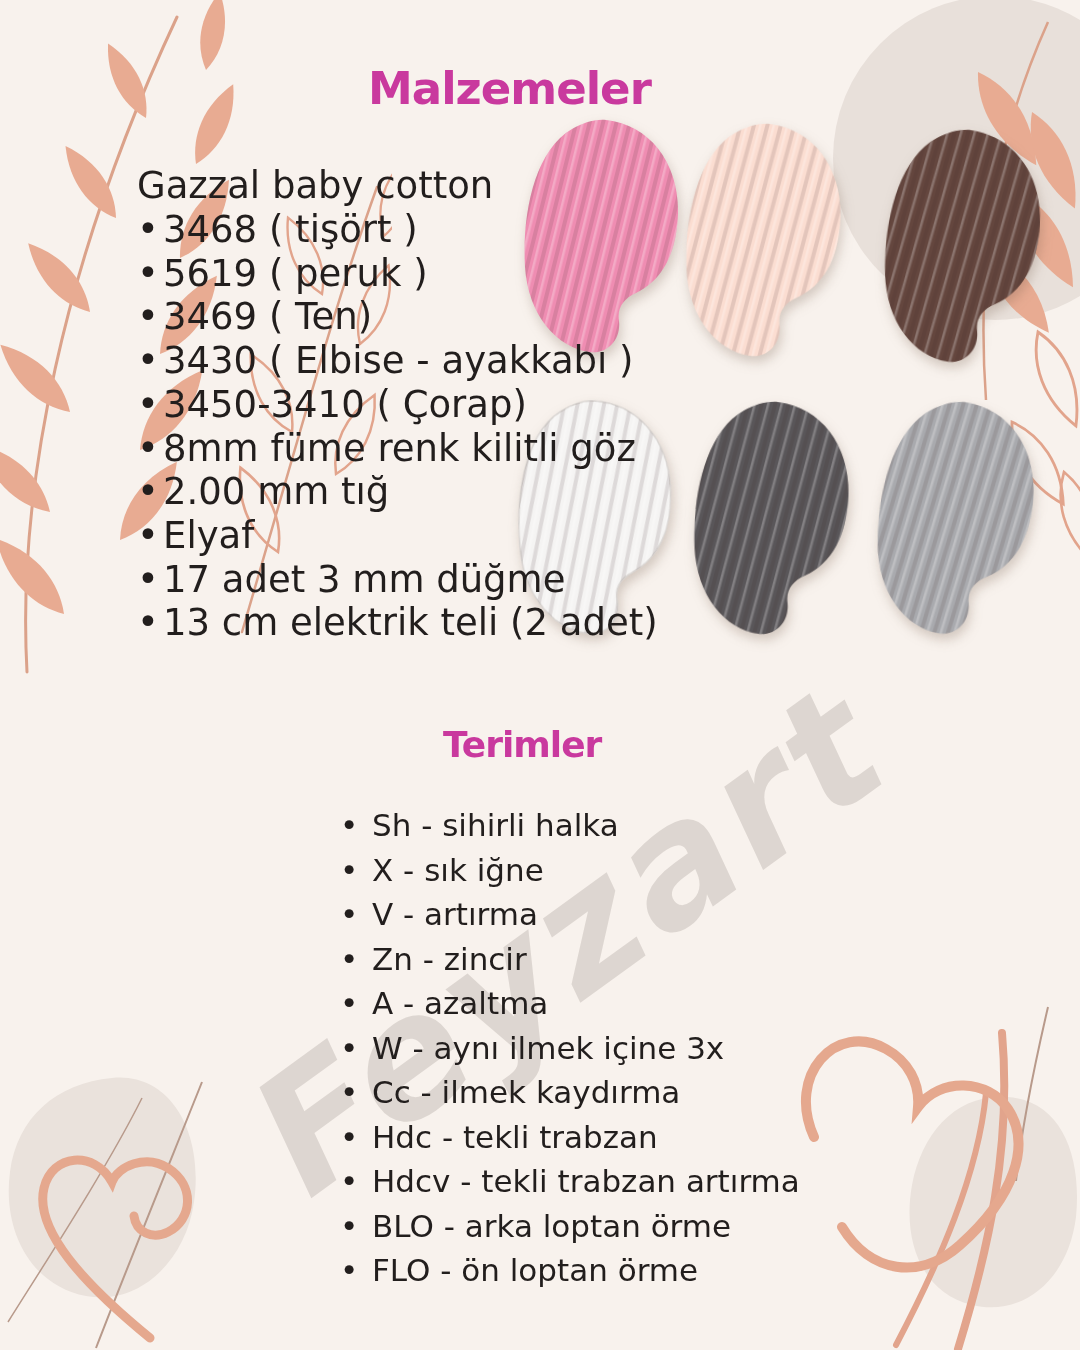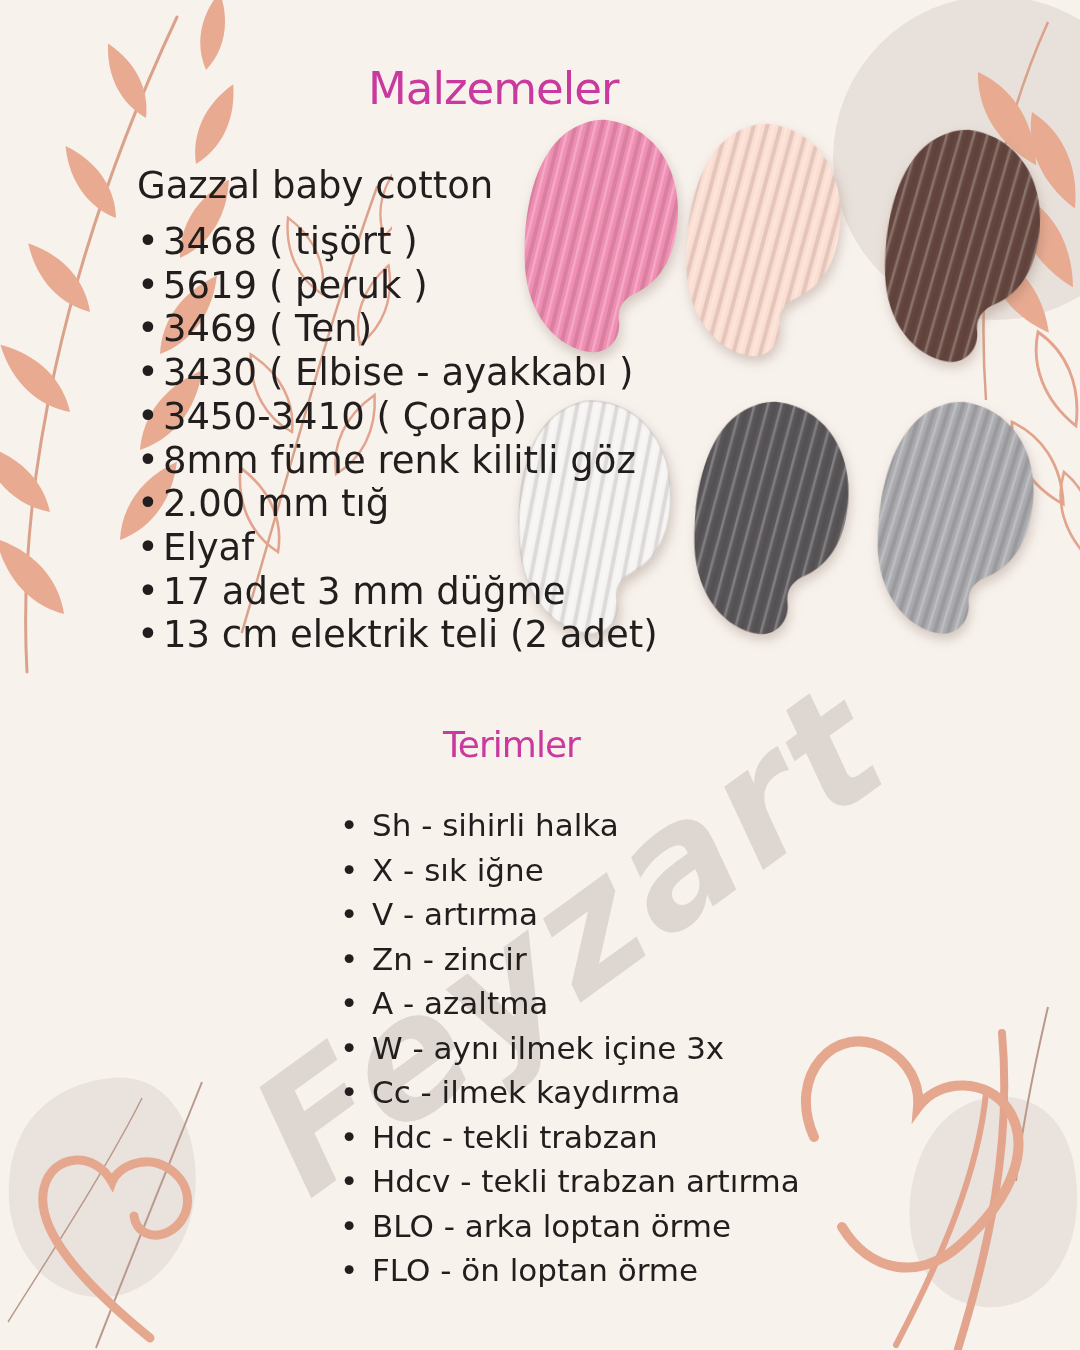--- a/index.html
+++ b/index.html
@@ -13,27 +13,27 @@
   .deco-tr{right:0;top:0;}
   .deco-bl{left:0;top:1070px;z-index:2;}
   .deco-br{right:0;bottom:0;z-index:2;}
   .watermark{
     position:absolute;left:120px;top:670px;width:900px;height:540px;
     display:flex;align-items:center;justify-content:center;
     transform:rotate(-36deg);z-index:1;
     font-size:165px;font-weight:700;font-style:italic;letter-spacing:6px;
     color:rgba(168,159,151,0.33);white-space:nowrap;pointer-events:none;
   }
-  .title{position:absolute;margin:0;color:#c9399e;font-weight:400;letter-spacing:-1px;z-index:3;}
+  .title{position:absolute;margin:0;color:#c9399e;font-weight:700;letter-spacing:-1px;z-index:3;}
   .t-mal{left:368px;top:62px;font-size:45px;}
   .t-ter{left:443px;top:724px;font-size:36px;}
   .materials-text{position:absolute;left:137px;top:168px;font-size:37px;z-index:3;}
   .intro{margin:0;line-height:36px;}
   .blist{list-style:none;padding:0;margin:0;}
-  .materials-list{margin-top:16px;line-height:43.7px;}
+  .materials-list{margin-top:4px;line-height:43.7px;}
   .terms-list{position:absolute;left:340px;top:803px;font-size:31px;line-height:44.5px;z-index:3;}
   .blist li{position:relative;padding-left:26px;white-space:nowrap;}
   .terms-list li{padding-left:32px;}
   .blist li::before{content:"•";position:absolute;left:0;}
   .yarn{
     position:absolute;width:160px;height:245px;z-index:2;
     filter:drop-shadow(2px 6px 6px rgba(110,85,70,0.28));
   }
   .y1{left:522px;top:117px;}
   .y2{left:684px;top:121px;transform:rotate(1deg);}

